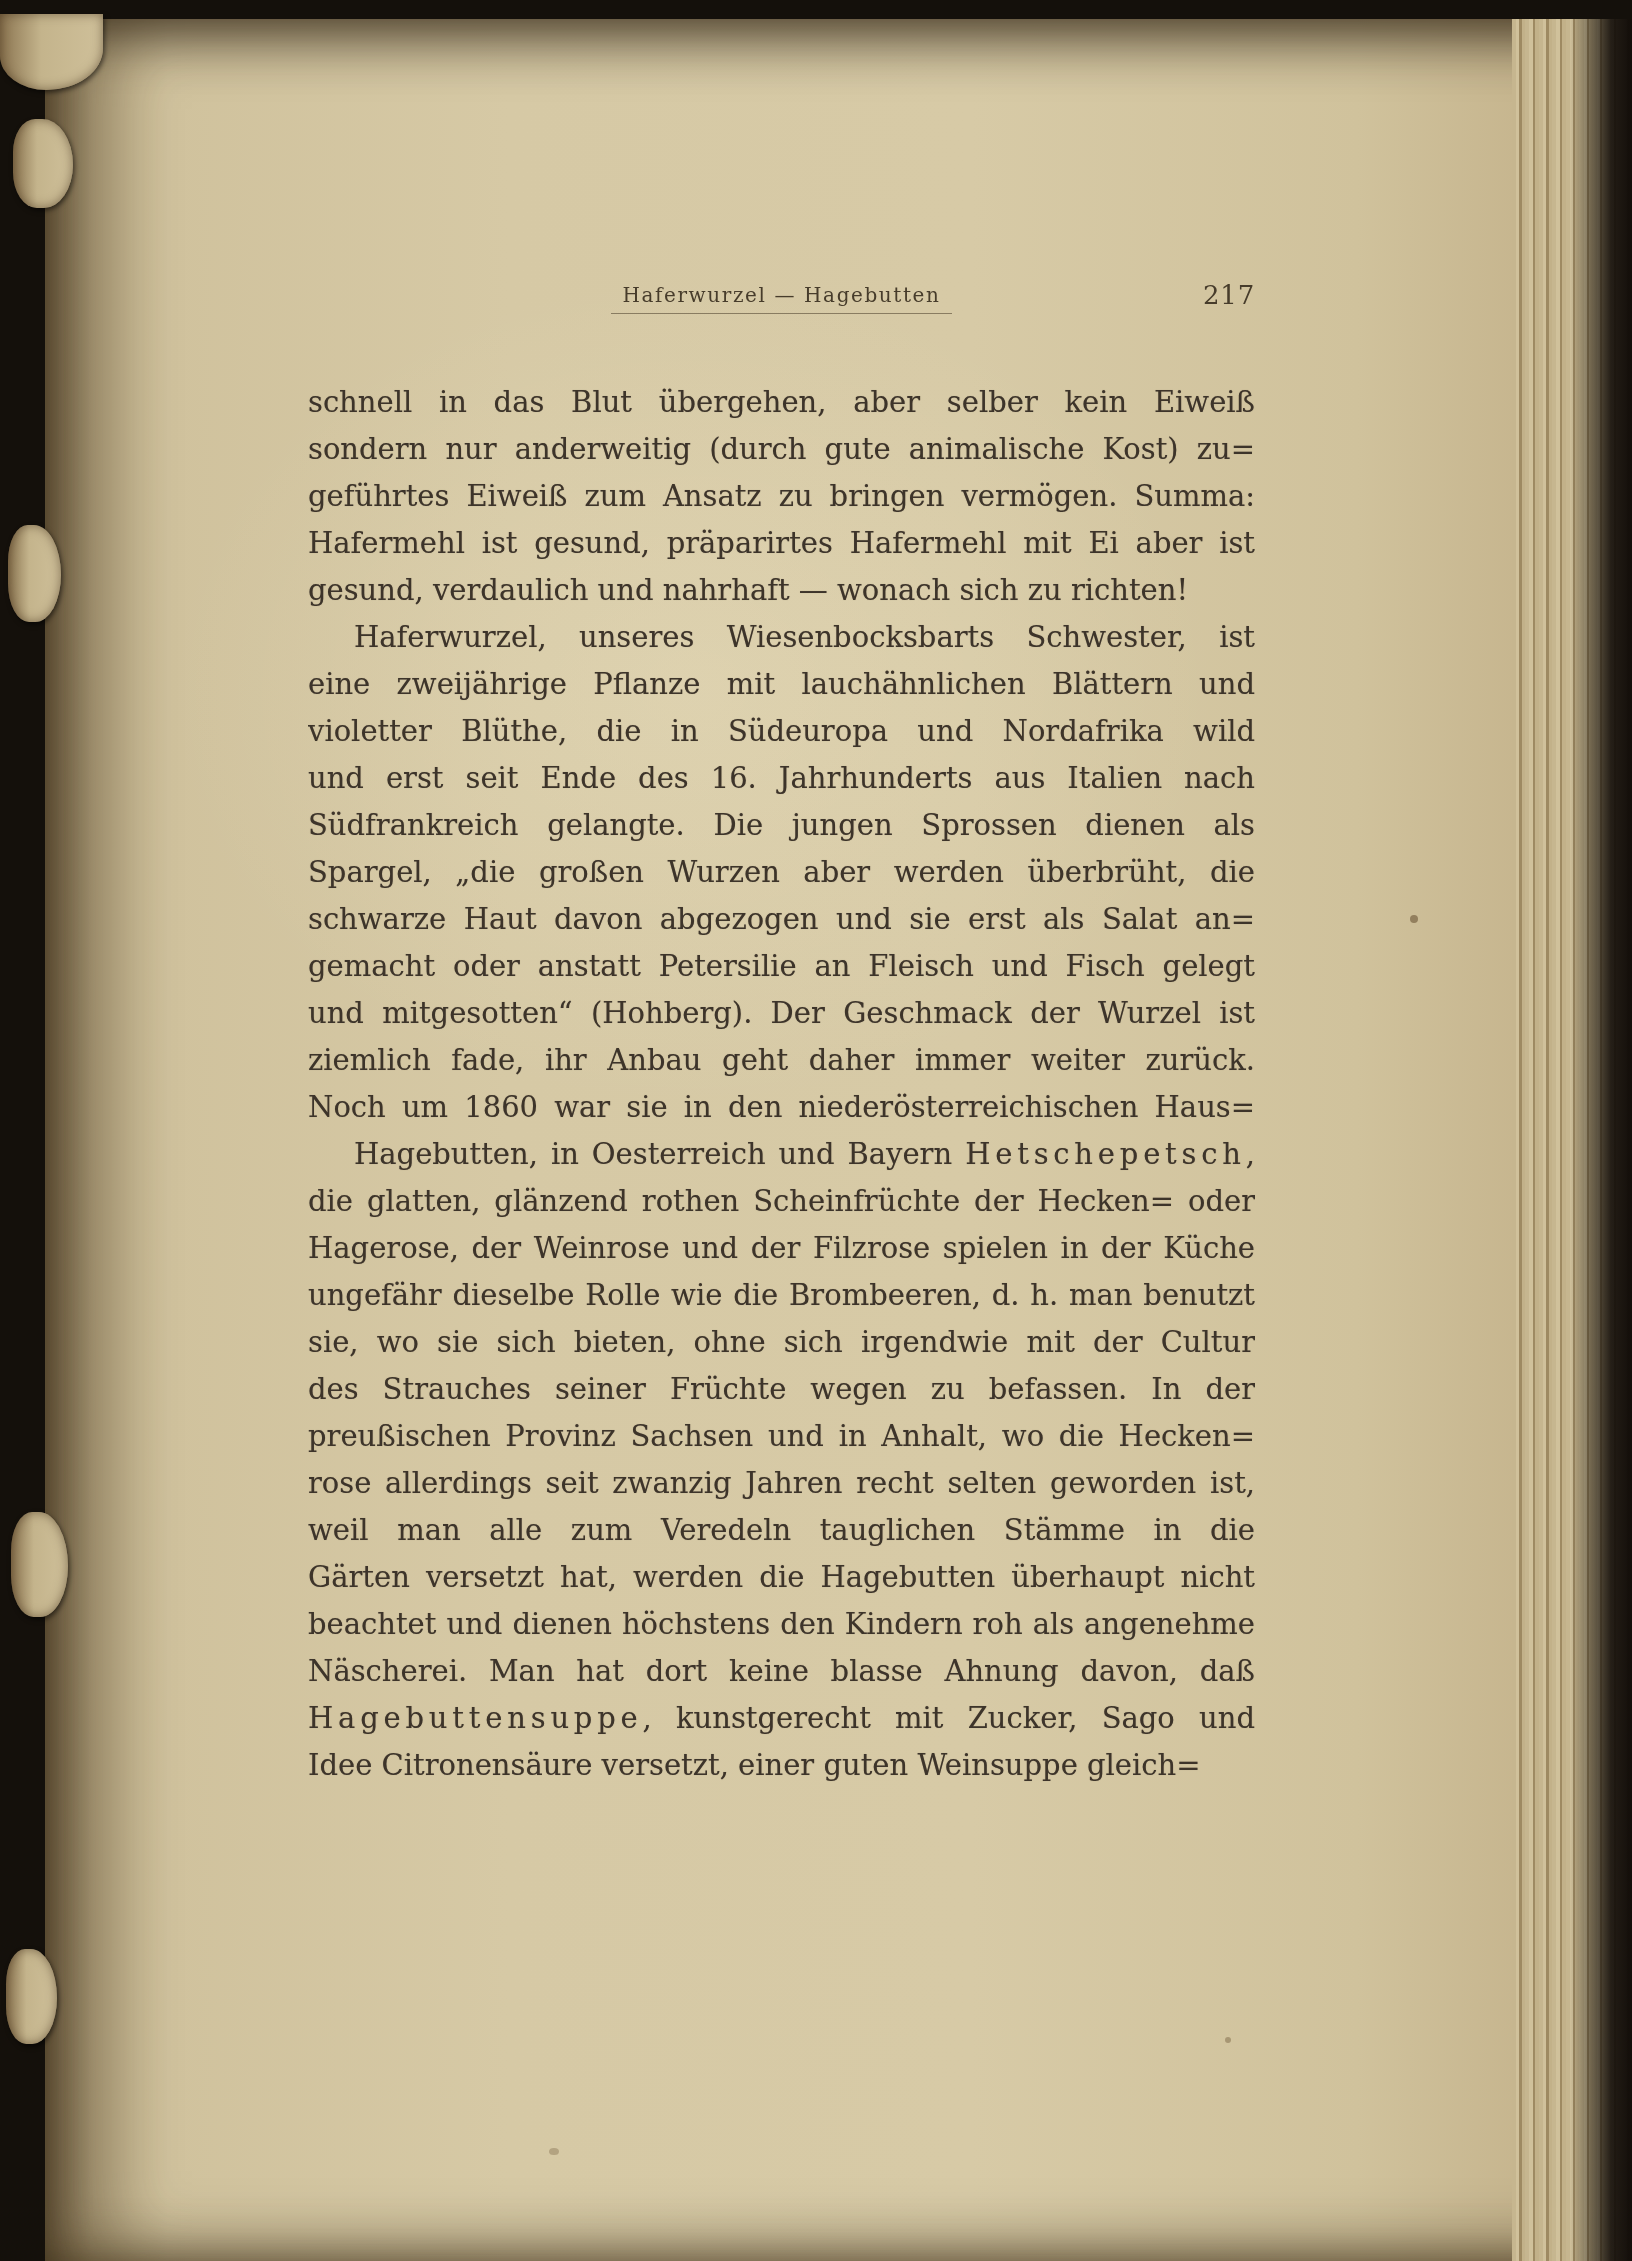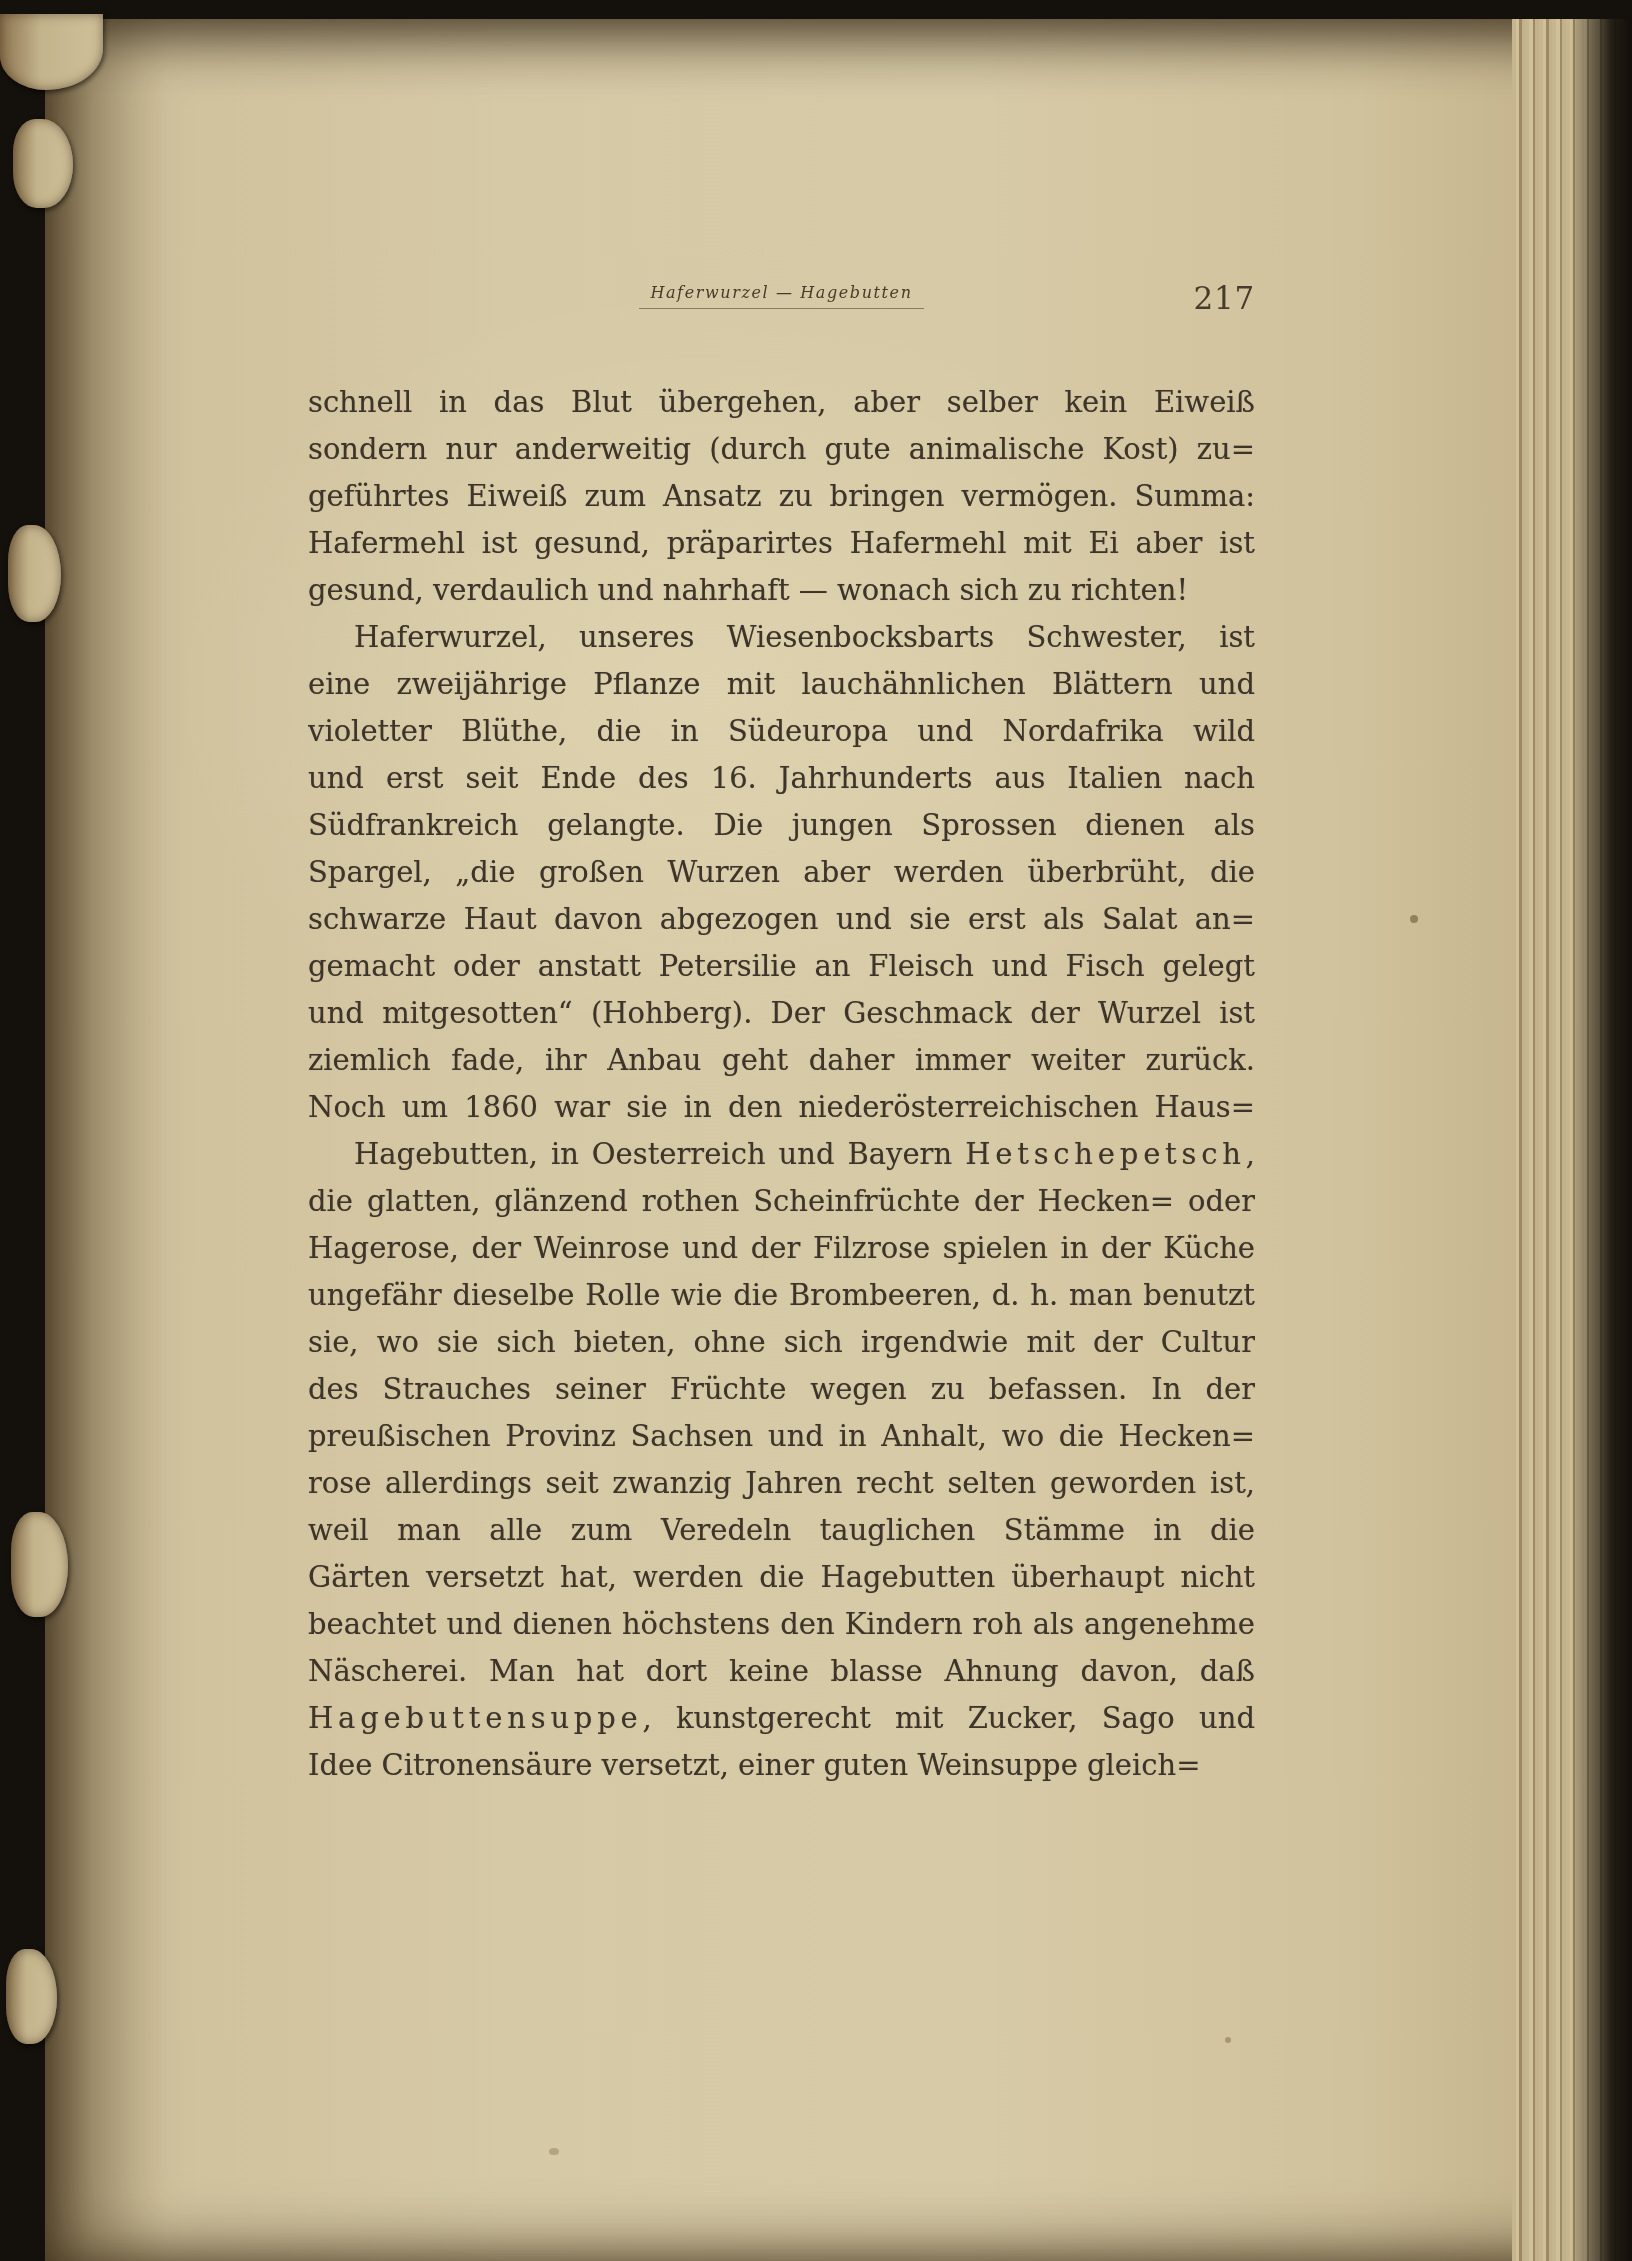--- a/index.html
+++ b/index.html
@@ -54,28 +54,27 @@
   .speck.s3 { left: 549px;  top: 2148px; width: 9.5px; height: 7.2px;  background: rgba(100,75,45,0.3); }
 
   
   .header {
     position: absolute; left: 263px; top: 264px;
     width: 947px; height: 51px;
     color: #473c2b;
   }
   .running-title {
     display: block; margin: 0 auto; width: max-content;
-    font-size: 16px; letter-spacing: 1.6px;
+    font-size: 20px; letter-spacing: 1.6px;
     padding: 0 11px 6.4px;
     border-bottom: 1.6px solid rgba(72,60,40,0.55);
-    font-style: italic;
   }
   .page-number {
     position: absolute; right: 0; top: -3.2px;
-    font-size: 31px; letter-spacing: 0.8px;
+    font-size: 26px; letter-spacing: 0.8px;
   }
 
   
   .text-block {
     position: absolute; left: 263px; top: 360px;
     width: 947px;
     color: #3d342a;
     text-shadow: 0 0 0.8px rgba(60,50,40,0.35);
   }
   .line {

